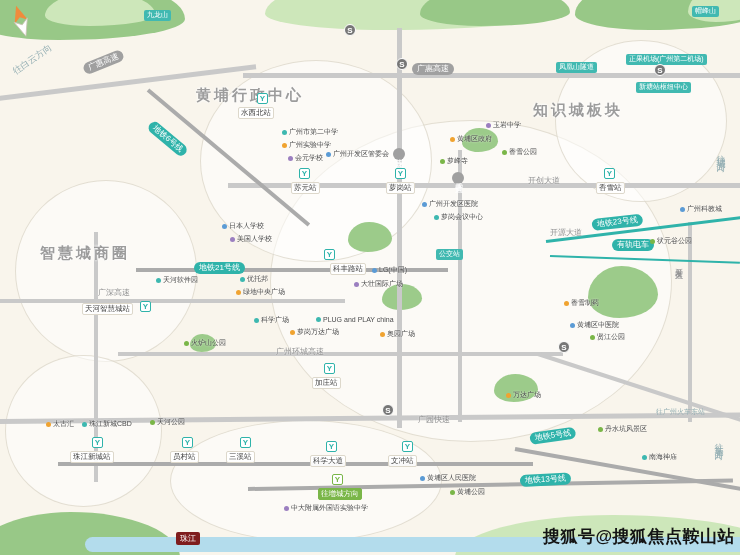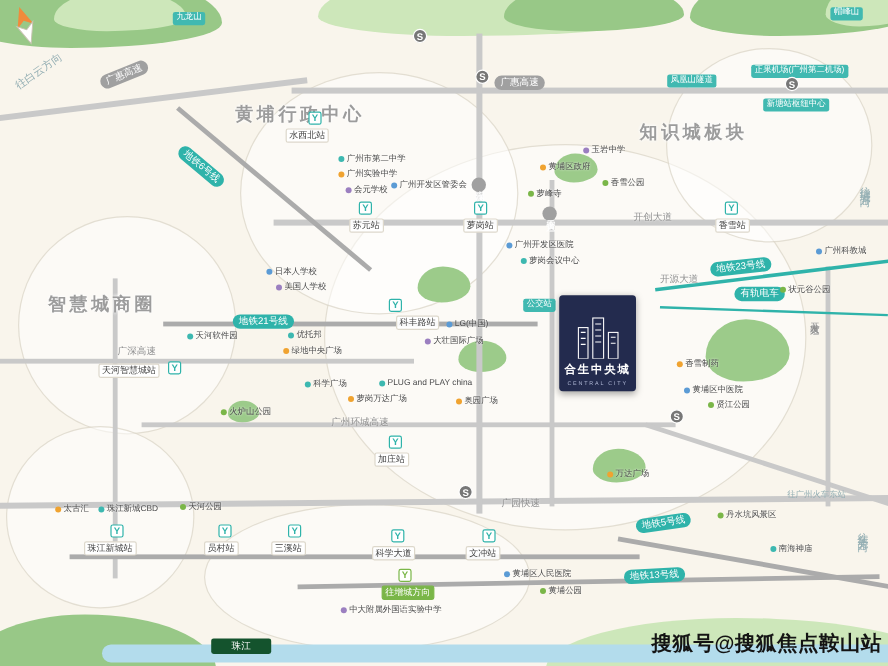--- a/index.html
+++ b/index.html
@@ -37,21 +37,21 @@
   .station-label.green-label{background:#7ab648;color:#fff;border-color:#7ab648;}
 
   .poi{position:absolute;display:flex;align-items:center;gap:2px;font-size:7px;color:#4a4a4a;white-space:nowrap;text-shadow:0 0 2px #fff;z-index:6;}
   .poi .dot{width:5px;height:5px;border-radius:50%;flex:none;}
 
   .project-card{position:absolute;left:466px;top:246px;width:64px;height:80px;background:#232b4e;border-radius:3px;box-shadow:0 2px 6px rgba(0,0,0,.35);display:flex;flex-direction:column;align-items:center;justify-content:flex-end;padding:4px 2px;box-sizing:border-box;z-index:8;}
   .project-name{color:#fff;font-size:9.5px;font-weight:bold;letter-spacing:1.5px;white-space:nowrap;}
   .project-en{color:#aeb6d4;font-size:4.5px;letter-spacing:1.5px;margin-top:2px;white-space:nowrap;}
   .project-card svg{margin-bottom:3px;}
 
-  .river-tag{position:absolute;left:176px;top:532px;background:#14532d;color:#fff;font-size:8px;padding:1px 17px;border-radius:2px;z-index:6;white-space:nowrap;}
+  .river-tag{position:absolute;left:176px;top:532px;background:#7f1d1d;color:#fff;font-size:8px;padding:1px 4px;border-radius:2px;z-index:6;white-space:nowrap;}
   .watermark{position:absolute;right:5px;bottom:7px;font-size:17px;font-weight:800;color:#141414;letter-spacing:.5px;z-index:10;white-space:nowrap;}
   .compass{position:absolute;left:8px;top:4px;z-index:9;}
 </style>
 </head>
 <body>
 
 <div id="map">
 
   <div class="zone" style="left:270px;top:120px;width:400px;height:320px;"></div>
   <div class="zone" style="left:200px;top:60px;width:230px;height:200px;"></div>
@@ -97,40 +97,20 @@
 
   <div class="compass">
     <svg width="26" height="34" viewBox="0 0 26 34">
       <g transform="rotate(-18 13 17)">
         <polygon points="13,1 20,18 13,13 6,18" fill="#f08b3c"></polygon>
         <polygon points="13,33 20,16 13,21 6,16" fill="#ffffff" stroke="#c9c3b4" stroke-width="0.8"></polygon>
       </g>
     </svg>
   </div>
 
-  <div class="project-card">
-    <svg width="44" height="36" viewBox="0 0 44 36">
-      <g fill="none" stroke="#ffffff" stroke-width="0.9">
-        <rect x="6" y="10" width="8" height="26"></rect>
-        <rect x="18" y="2" width="9" height="34"></rect>
-        <rect x="31" y="14" width="8" height="22"></rect>
-        <line x1="8" y1="14" x2="12" y2="14"></line>
-          <line x1="8" y1="19" x2="12" y2="19"></line>
-          <line x1="8" y1="24" x2="12" y2="24"></line>
-        <line x1="20" y1="7" x2="25" y2="7"></line>
-          <line x1="20" y1="12" x2="25" y2="12"></line>
-          <line x1="20" y1="17" x2="25" y2="17"></line>
-          <line x1="20" y1="22" x2="25" y2="22"></line>
-        <line x1="33" y1="18" x2="37" y2="18"></line>
-          <line x1="33" y1="23" x2="37" y2="23"></line>
-      </g>
-    </svg>
-    <div class="project-name">合生中央城</div>
-    <div class="project-en">CENTRAL CITY</div>
-  </div>
 
   <div class="river-tag">珠江</div>
   <div class="watermark">搜狐号@搜狐焦点鞍山站</div>
 
 <div class="region-label" style="left: 196px; top: 86px;">黄埔行政中心</div>
     <div class="region-label" style="left: 533px; top: 101px;">知识城板块</div>
     <div class="region-label" style="left: 40px; top: 244px;">智慧城商圈</div>
     <div class="dir-label" style="left: 14px; top: 66px; transform: rotate(-35deg);">往白云方向</div>
     <div class="dir-label v" style="left: 714px; top: 148px;">往增城方向</div>
     <div class="dir-label v" style="left: 712px; top: 436px;">往东莞方向</div>

